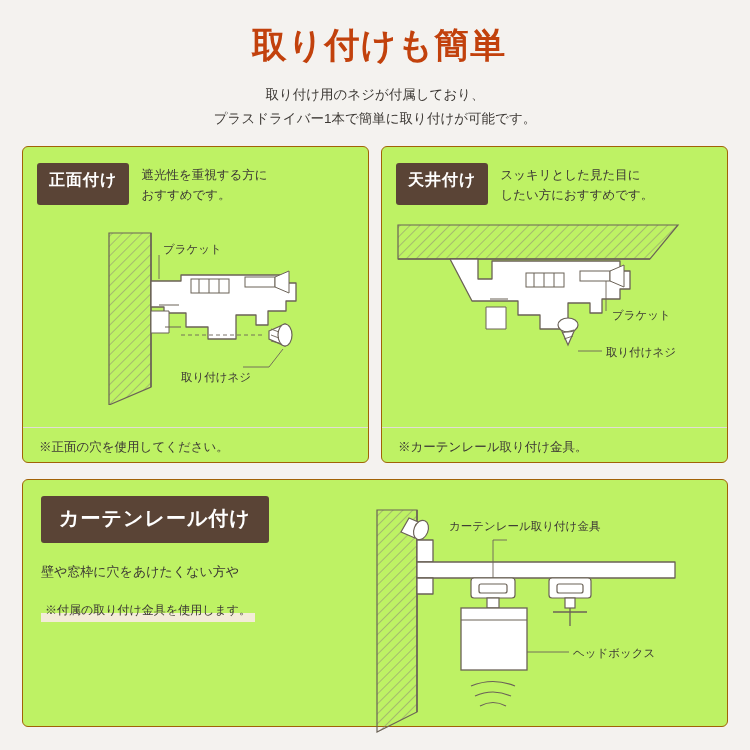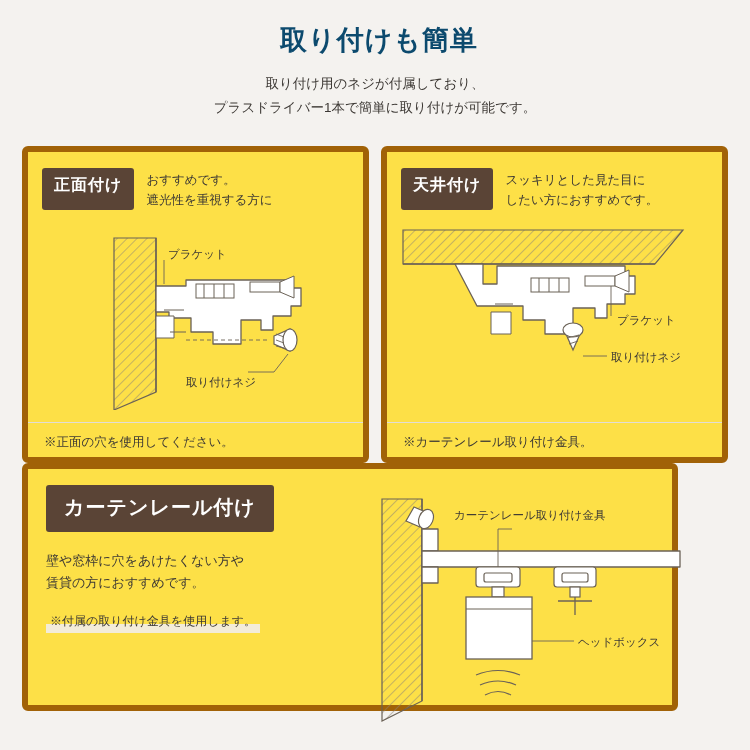--- a/index.html
+++ b/index.html
@@ -9,47 +9,47 @@
     background: #f4f2ef;
     font-family: "Liberation Sans", sans-serif;
     color: #3a3632;
     overflow: hidden;
   }
   .page { position: relative; width: 750px; height: 750px; }
 
   
   .header { padding-top: 22px; text-align: center; }
   .title {
-    font-size: 27px;
+    font-size: 35px;
     font-weight: bold;
     letter-spacing: 1px;
-    color: #0c4a6e;
+    color: #c2410c;
     margin: 0 0 14px 8px;
   }
   .subtitle {
     font-size: 13.5px;
     line-height: 1.75;
     color: #3c3834;
   }
 
   
   .cards {
     position: absolute;
     left: 22px; top: 146px;
     width: 706px;
   }
   .row { display: flex; gap: 12px; }
   .card {
-    background: #fde047;
-    border: 6px solid #a16207;
+    background: #bef264;
+    border: 1px solid #a16207;
     border-radius: 6px;
     position: relative;
   }
   .card.half { width: 347px; height: 317px; }
-  .card.full { width: 656px; height: 248px; margin-top: 0; }
+  .card.full { width: 706px; height: 248px; margin-top: 16px; }
 
   
   .badge {
     display: inline-block;
     background: #5a4436;
     color: #ffffff;
     font-weight: bold;
     border-radius: 3px;
     text-align: center;
     letter-spacing: 1px;
@@ -110,22 +110,22 @@
   </div>
 
   <div class="cards">
 
     <div class="row">
 
       <div class="card half">
         <div class="card-head">
           <div class="badge sm">正面付け</div>
           <div class="card-desc">
+            <div>遮光性を重視する方に</div>
             <div>おすすめです。</div>
-            <div>遮光性を重視する方に</div>
           </div>
         </div>
 
         <div class="diagram d1">
           <svg viewBox="0 0 331 190" width="331" height="190">
             <defs>
               <pattern id="hatchA" width="7" height="7" patternTransform="rotate(45)" patternUnits="userSpaceOnUse">
                 <line x1="0" y1="0" x2="0" y2="7" stroke="#8b8378" stroke-width="1"></line>
               </pattern>
             </defs>
@@ -243,21 +243,20 @@
 
         <div class="note">※カーテンレール取り付け金具。</div>
       </div>
     </div>
 
     <div class="card full">
       <div class="full-left">
         <div class="badge lg">カーテンレール付け</div>
         <div class="txt">
           <div>壁や窓枠に穴をあけたくない方や</div>
-          <div>賃貸の方におすすめです。</div>
         </div>
         <div class="highlight">※付属の取り付け金具を使用します。</div>
       </div>
 
       <div class="diagram d3">
         <svg viewBox="0 0 382 238" width="382" height="238">
           <defs>
             <pattern id="hatchC" width="7" height="7" patternTransform="rotate(45)" patternUnits="userSpaceOnUse">
               <line x1="0" y1="0" x2="0" y2="7" stroke="#8b8378" stroke-width="1"></line>
             </pattern>

